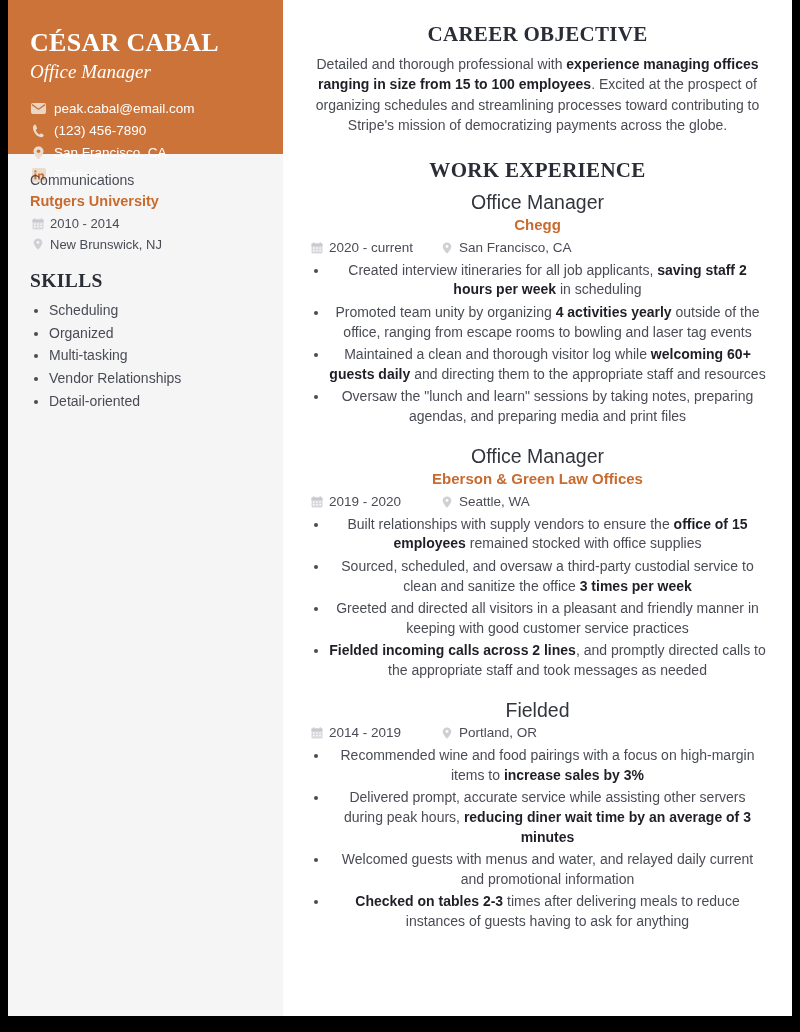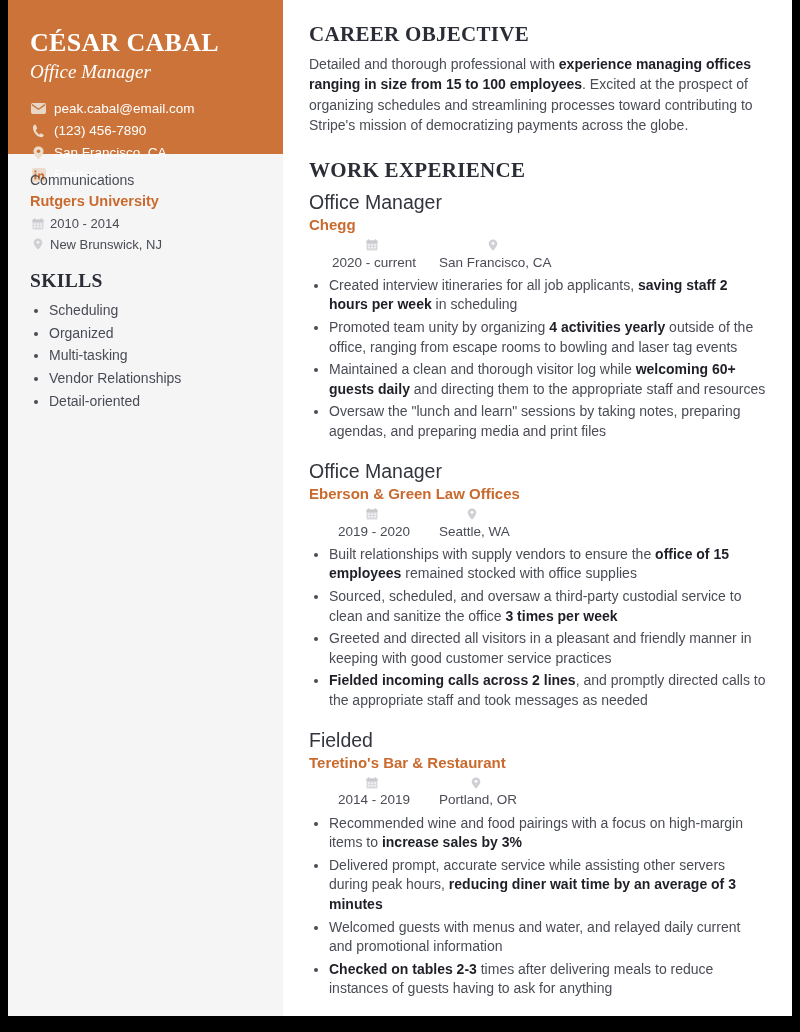--- a/index.html
+++ b/index.html
@@ -90,20 +90,21 @@
   .skills li {
     font-size:14px; color:#4a4c55; line-height:1.55; margin-bottom:1px;
   }
   .skills li::marker { color:#4a4c55; }
   
   .main {
     flex:1 1 auto;
     padding:22px 26px 0 26px;
     box-sizing:border-box;
     background:#ffffff;
+    text-align:center;
   }
   .main-h {
     font-family:"Liberation Serif", serif;
     font-weight:bold;
     font-size:21px;
     color:#2b2d36;
     letter-spacing:.3px;
     margin:0 0 7px 0;
   }
   .objective {
@@ -114,21 +115,21 @@
   .job { margin-bottom:17px; }
   .job-title {
     font-size:19.5px; color:#33353d; font-weight:normal;
     line-height:1.25; margin:0 0 1px 0;
   }
   .job-company {
     font-size:15px; color:#c96a2e; font-weight:bold;
     line-height:1.3; margin:0 0 3px 0;
   }
   .job-meta { display:flex; align-items:center; margin-bottom:3px; }
-  .job-meta .meta-row { margin-top:0; font-size:13.5px;flex-direction:column; }
+  .job-meta .meta-row { margin-top:0; font-size:13.5px; }
   .job-meta .meta-row:first-child { min-width:130px; }
   .bullets { list-style:disc; margin:0; padding-left:20px; }
   .bullets li {
     font-size:14px; color:#4a4c55; line-height:1.4;
     margin-bottom:3px;
   }
   .bullets li::marker { color:#4a4c55; }
   .bullets b { color:#1f2027; font-weight:bold; }
   .sec-work { margin-top:4px; }
 </style>
@@ -314,21 +315,20 @@
       <ul class="bullets">
         <li>Built relationships with supply vendors to ensure the <b>office of 15 employees</b> remained stocked with office supplies</li>
         <li>Sourced, scheduled, and oversaw a third-party custodial service to clean and sanitize the office <b>3 times per week</b></li>
         <li>Greeted and directed all visitors in a pleasant and friendly manner in keeping with good customer service practices</li>
         <li><b>Fielded incoming calls across 2 lines</b>, and promptly directed calls to the appropriate staff and took messages as needed</li>
       </ul>
     </div>
 
     <div class="job">
       <h3 class="job-title">Fielded</h3>
-      <div class="job-company">Teretino's Bar &amp; Restaurant</div>
       <div class="job-meta">
         <div class="meta-row">
           <span class="meta-ico">
             <svg width="12" height="12" viewBox="0 0 12 12">
                 <rect x="0.5" y="1.5" width="11" height="10" rx="1" fill="#d9d9dd"></rect>
                 <rect x="0.5" y="1.5" width="11" height="2.6" fill="#c9c9ce"></rect>
                 <rect x="2.2" y="0.2" width="1.1" height="2.2" fill="#c9c9ce"></rect>
                 <rect x="8.7" y="0.2" width="1.1" height="2.2" fill="#c9c9ce"></rect>
                 <rect x="2.1" y="5.4" width="1.5" height="1.4" fill="#ffffff"></rect>
                 <rect x="5.2" y="5.4" width="1.5" height="1.4" fill="#ffffff"></rect>

